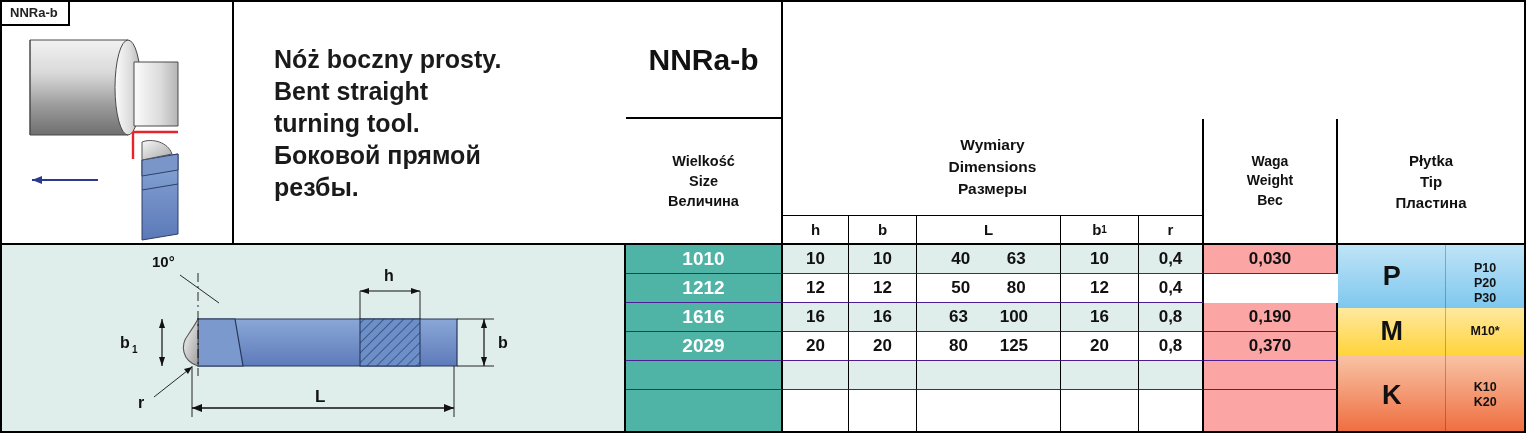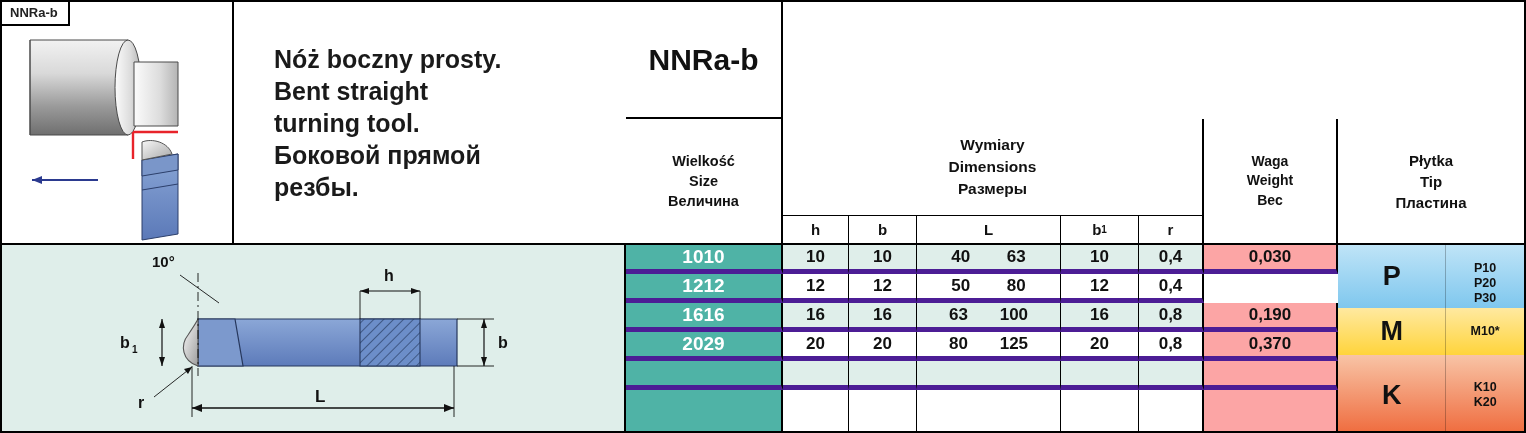--- a/index.html
+++ b/index.html
@@ -126,21 +126,21 @@
     overflow: hidden;
   }
 
   
   .drow { position: absolute; left: 624px; right: 0; height: 29px; }
   .cell {
     position: absolute; top: 0; height: 29px;
     box-sizing: border-box;
     display: flex; align-items: center; justify-content: center;
     font-size: 17px; font-weight: bold; color: #111;
-    border-bottom: 5px solid #4c1d95;
+    border-bottom: 1px solid #4c1d95;
   }
   .c-size   { left: 0;    width: 157px; background: #4fb3a6; color: #fff; font-size: 19px;
               border-right: 2px solid #000; }
   .c-h      { left: 157px; width: 66px;  border-right: 1px solid #000; }
   .c-b      { left: 223px; width: 68px;  border-right: 1px solid #000; }
   .c-L      { left: 291px; width: 144px; border-right: 1px solid #000;
               justify-content: space-around; padding: 0 16px; }
   .c-b1     { left: 435px; width: 78px;  border-right: 1px solid #000; }
   .c-r      { left: 513px; width: 65px;  border-right: 2px solid #000; }
   .c-weight { left: 578px; width: 134px; border-right: 2px solid #000; background: #fca5a5; }

